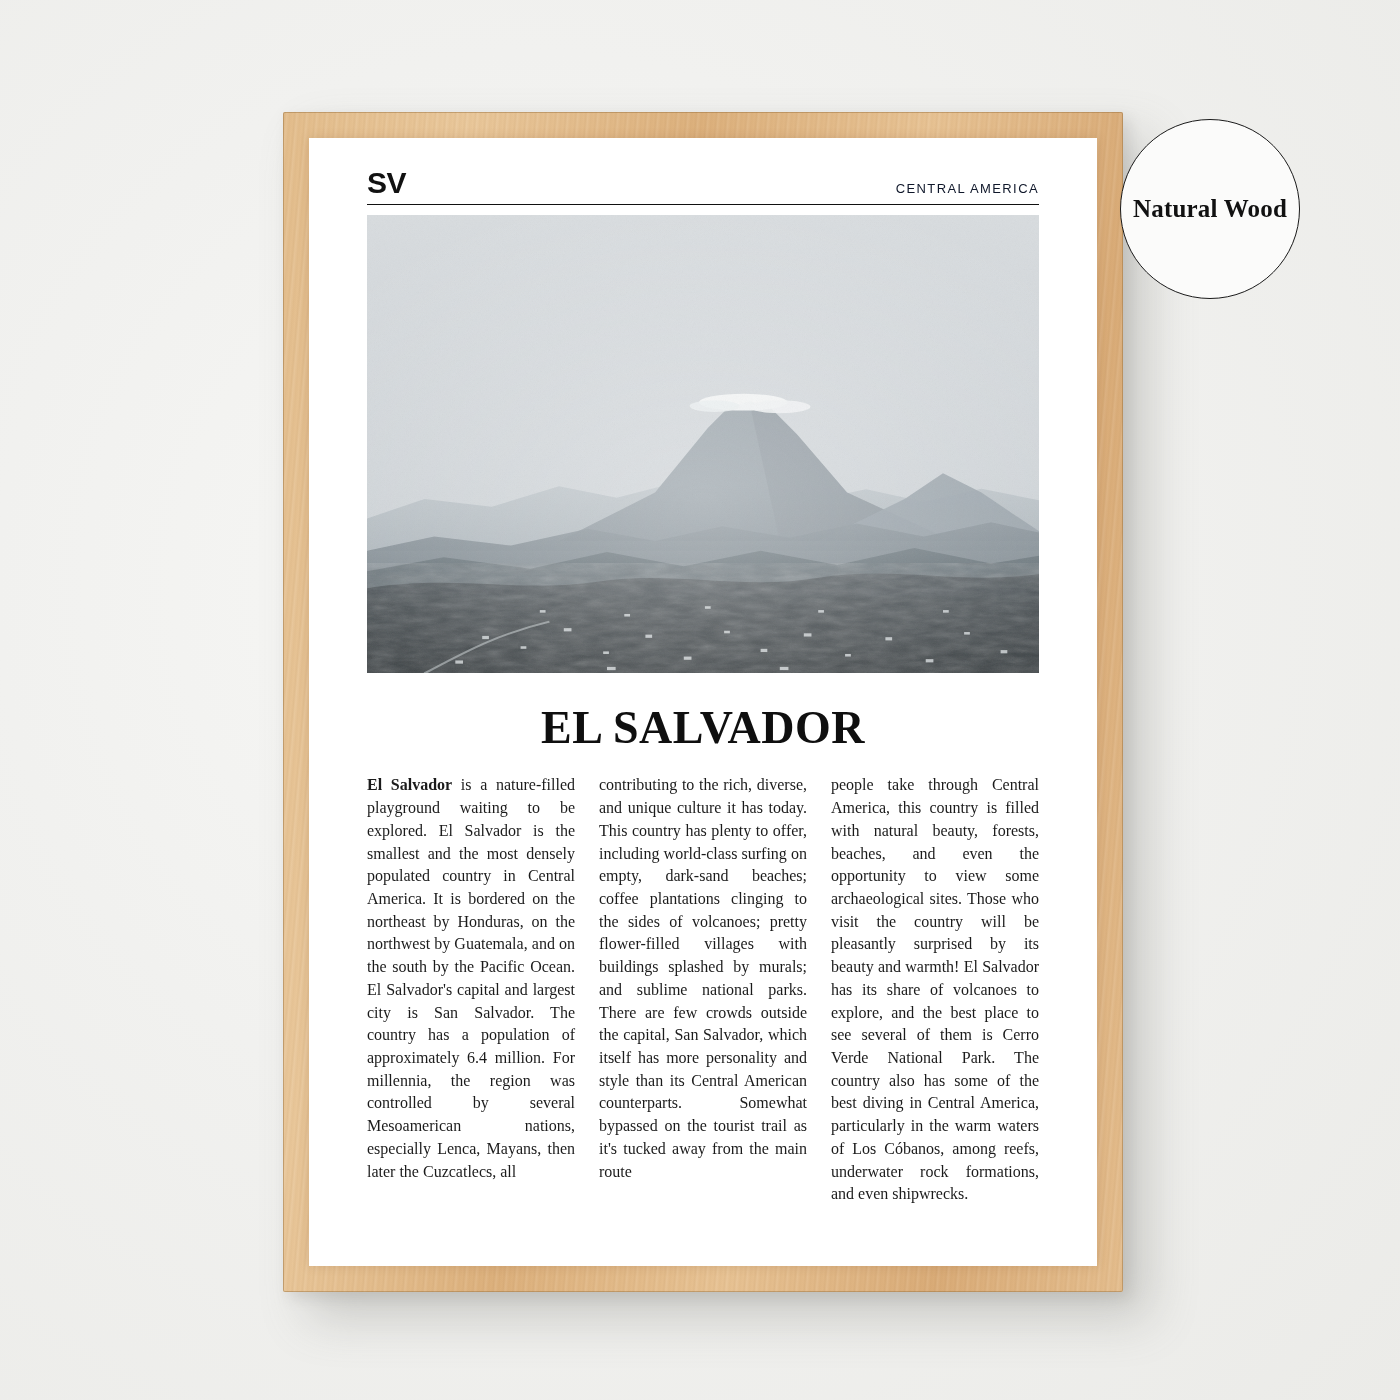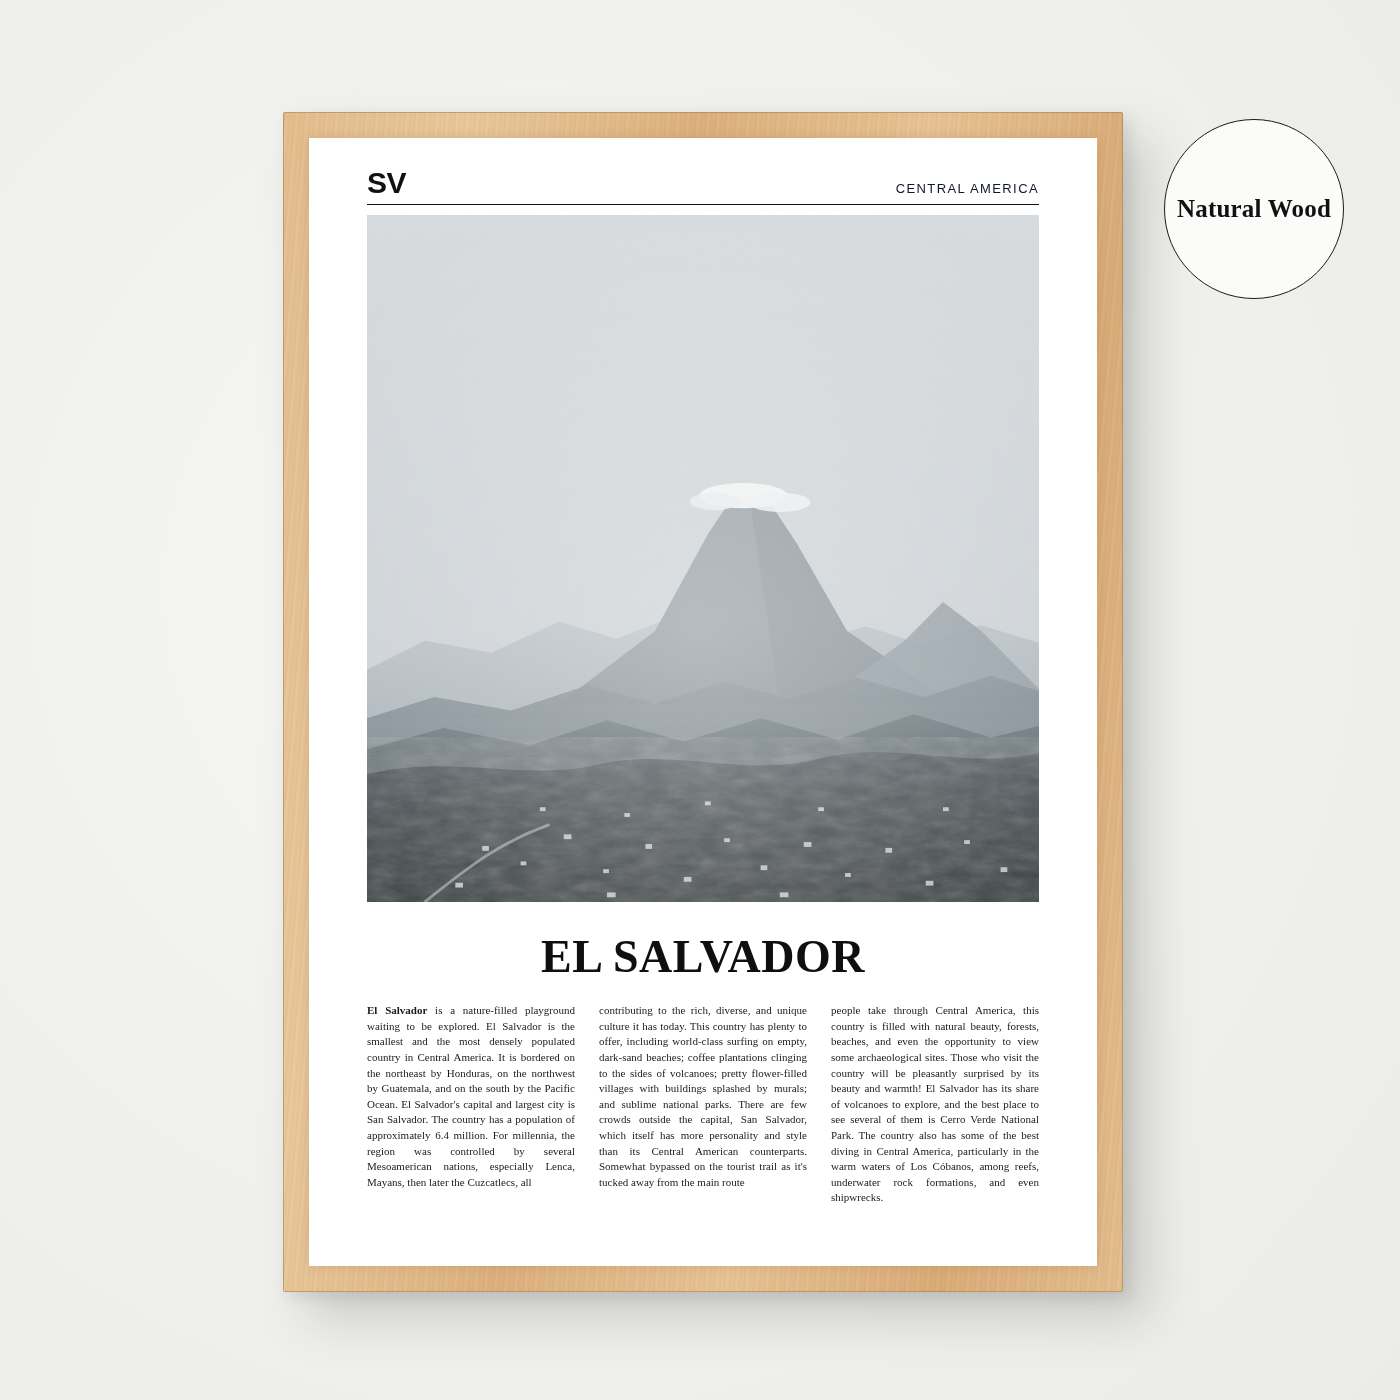--- a/index.html
+++ b/index.html
@@ -19,21 +19,21 @@
   #wall {
     position: absolute;
     inset: 0;
     background:
       radial-gradient(circle at 38% 42%, #f7f7f5 0%, #f1f1ef 45%, #ebebe8 100%);
   }
 
   
   #badge {
     position: absolute;
-    left: 1164px;
+    left: 1120px;
     top: 119px;
     width: 180px;
     height: 180px;
     border-radius: 50%;
     border: 1.5px solid #1a1a1a;
     background: #fbfbfa;
     display: flex;
     align-items: center;
     justify-content: center;
     box-sizing: border-box;
@@ -150,21 +150,21 @@
     color: #0f0f0f;
     margin-top: 28px;
     margin-bottom: 20px;
   }
 
   
   .columns {
     display: flex;
     gap: 24px;
     font-family: "Liberation Serif", serif;
-    font-size: 11px;
+    font-size: 16px;
     line-height: 1.42;
     color: #1b1b1b;
     text-align: justify;
     text-justify: inter-word;
     hyphens: auto;
   }
   .columns .col { flex: 1 1 0; }
   .columns .col b { font-weight: bold; }
 
   

